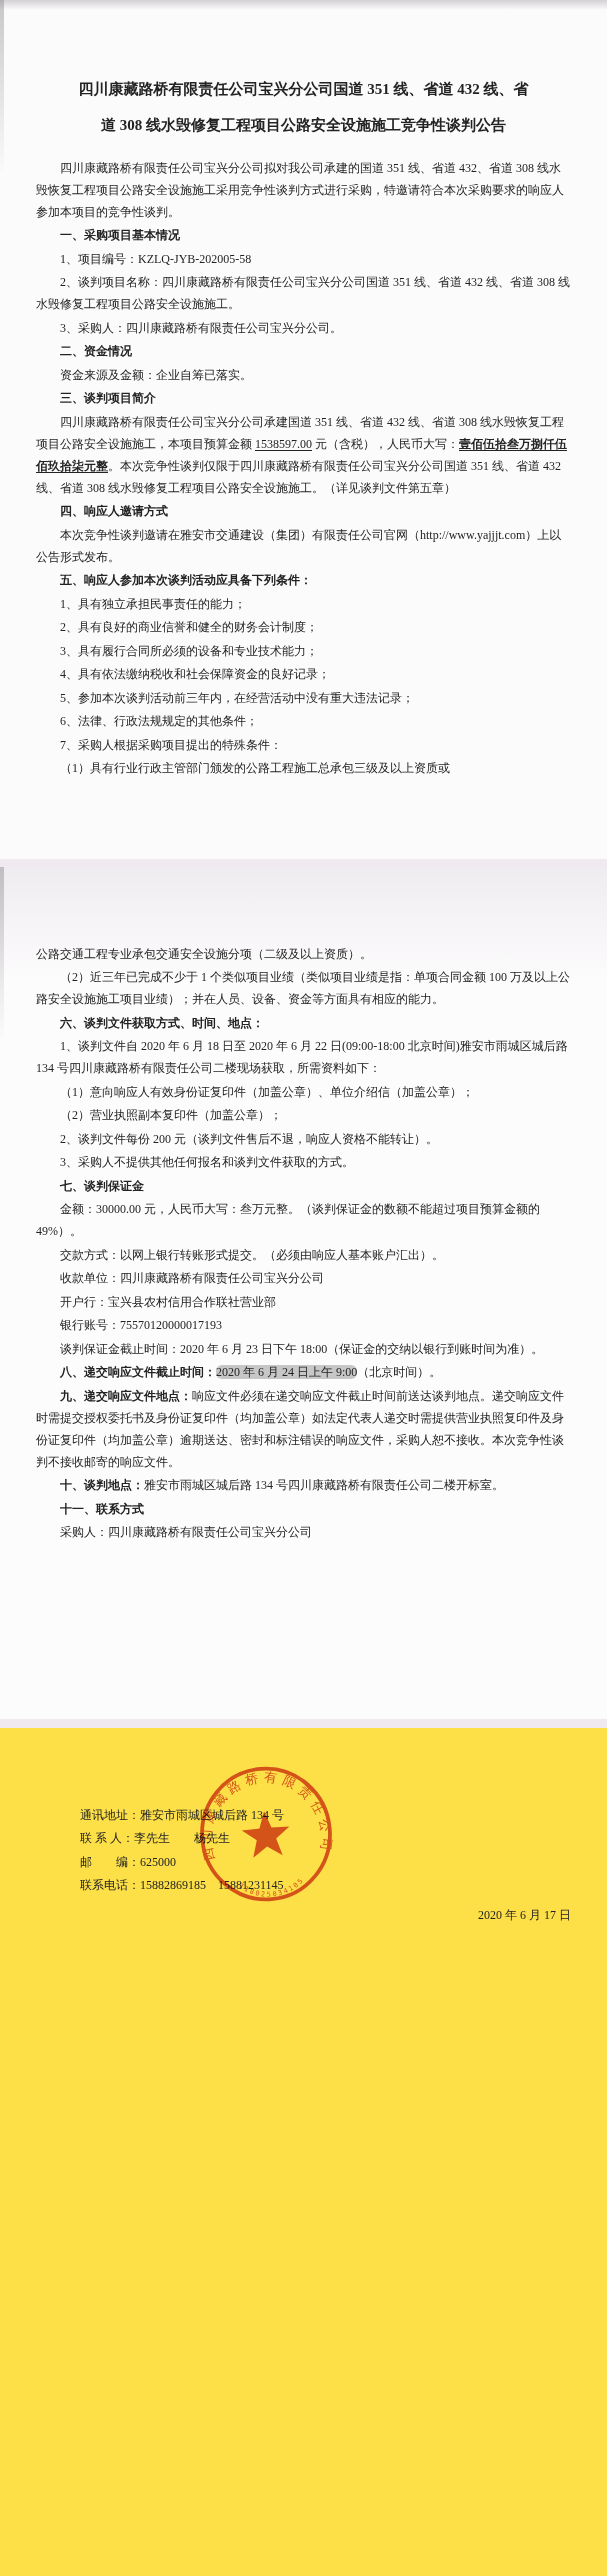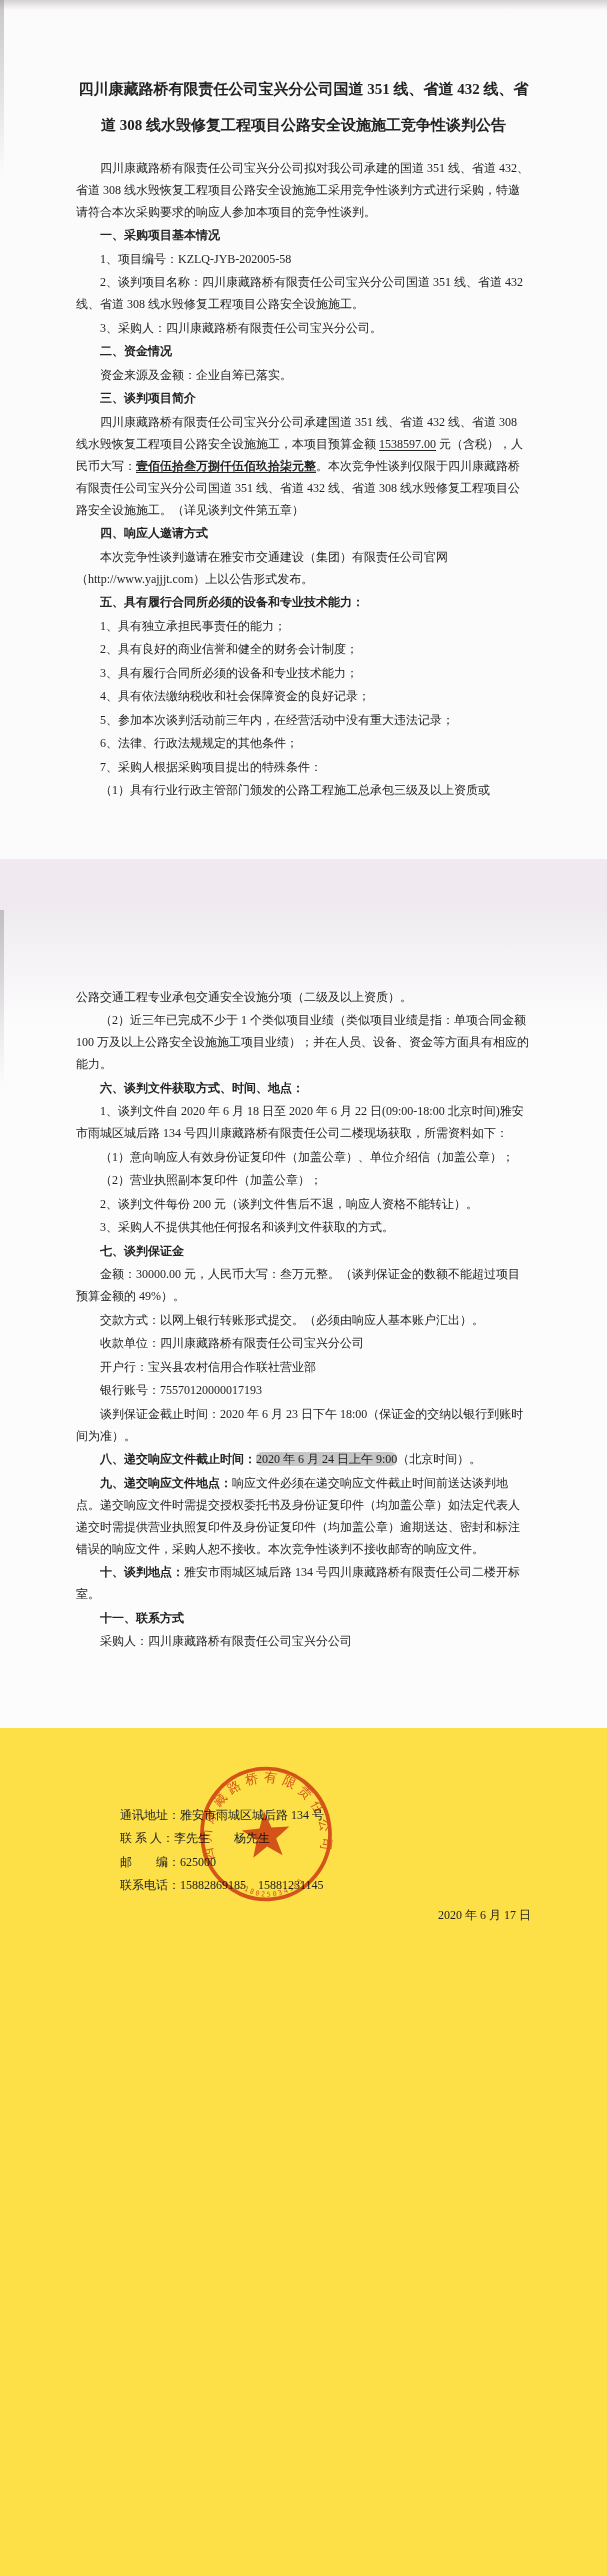--- a/index.html
+++ b/index.html
@@ -3,27 +3,27 @@
 <meta charset="utf-8">
 <style>
   html,body{margin:0;padding:0;}
   body{
     width:607px;height:2576px;position:relative;
     background:#f1e9f0;
     font-family:"Liberation Serif","DejaVu Serif",serif;
   }
   .page{position:absolute;left:0;width:607px;background:#fcfbfc;overflow:hidden;}
   #page1{top:0;height:859px;}
-  #page2{top:910px;height:852px;background:linear-gradient(180deg,#efecef 0px,#fdfcfd 114px);}
+  #page2{top:867px;height:852px;background:linear-gradient(180deg,#efecef 0px,#fdfcfd 114px);}
   #page3{top:1728px;height:848px;background:#fde047;}
   .scan-edge-top{position:absolute;top:0;left:0;right:0;height:10px;
     background:linear-gradient(180deg,#b3aeb2,rgba(255,255,255,0));opacity:.55;}
   .scan-edge-left{position:absolute;top:0;left:0;width:3.8px;height:175px;
     background:linear-gradient(180deg,#8a868a,rgba(255,255,255,0));opacity:.45;}
-  .content{padding:0 76px;}
+  .content{padding:0 36px;}
   p{margin:1.5px 0;font-size:12px;line-height:22px;color:#232323;}
   .indent{text-indent:2em;}
   .bold{font-weight:bold;}
   .titleblock{padding-top:71px;padding-bottom:12px;}
   .title{font-size:15px;line-height:36px;font-weight:bold;text-align:center;margin:0;white-space:nowrap;}
   .num-underline{text-decoration:underline;text-underline-offset:2.3px;}
   .caps{font-weight:bold;text-decoration:underline;text-underline-offset:2.3px;}
   .hl{background:#c7c7c7;border-radius:6px;}
   .pad-top{padding-top:74px;}
   .contact{padding-left:44px;}
@@ -46,21 +46,21 @@
     <p class="indent bold">一、采购项目基本情况</p>
     <p class="indent">1、项目编号：KZLQ-JYB-202005-58</p>
     <p class="indent">2、谈判项目名称：四川康藏路桥有限责任公司宝兴分公司国道 351 线、省道 432 线、省道 308 线水毁修复工程项目公路安全设施施工。</p>
     <p class="indent">3、采购人：四川康藏路桥有限责任公司宝兴分公司。</p>
     <p class="indent bold">二、资金情况</p>
     <p class="indent">资金来源及金额：企业自筹已落实。</p>
     <p class="indent bold">三、谈判项目简介</p>
     <p class="indent"><span>四川康藏路桥有限责任公司宝兴分公司承建国道 351 线、省道 432 线、省道 308 线水毁恢复工程项目公路安全设施施工，本项目预算金额 </span><span class="num-underline">1538597.00</span><span> 元（含税），人民币大写：</span><span class="caps">壹佰伍拾叁万捌仟伍佰玖拾柒元整</span><span>。本次竞争性谈判仅限于四川康藏路桥有限责任公司宝兴分公司国道 351 线、省道 432 线、省道 308 线水毁修复工程项目公路安全设施施工。（详见谈判文件第五章）</span></p>
     <p class="indent bold">四、响应人邀请方式</p>
     <p class="indent">本次竞争性谈判邀请在雅安市交通建设（集团）有限责任公司官网（http://www.yajjjt.com）上以公告形式发布。</p>
-    <p class="indent bold">五、具有履行合同所必须的设备和专业技术能力：</p>
+    <p class="indent bold">五、响应人参加本次谈判活动应具备下列条件：</p>
     <p class="indent">1、具有独立承担民事责任的能力；</p>
     <p class="indent">2、具有良好的商业信誉和健全的财务会计制度；</p>
     <p class="indent">3、具有履行合同所必须的设备和专业技术能力；</p>
     <p class="indent">4、具有依法缴纳税收和社会保障资金的良好记录；</p>
     <p class="indent">5、参加本次谈判活动前三年内，在经营活动中没有重大违法记录；</p>
     <p class="indent">6、法律、行政法规规定的其他条件；</p>
     <p class="indent">7、采购人根据采购项目提出的特殊条件：</p>
     <p class="indent">（1）具有行业行政主管部门颁发的公路工程施工总承包三级及以上资质或</p>
   </div>
 </div>

